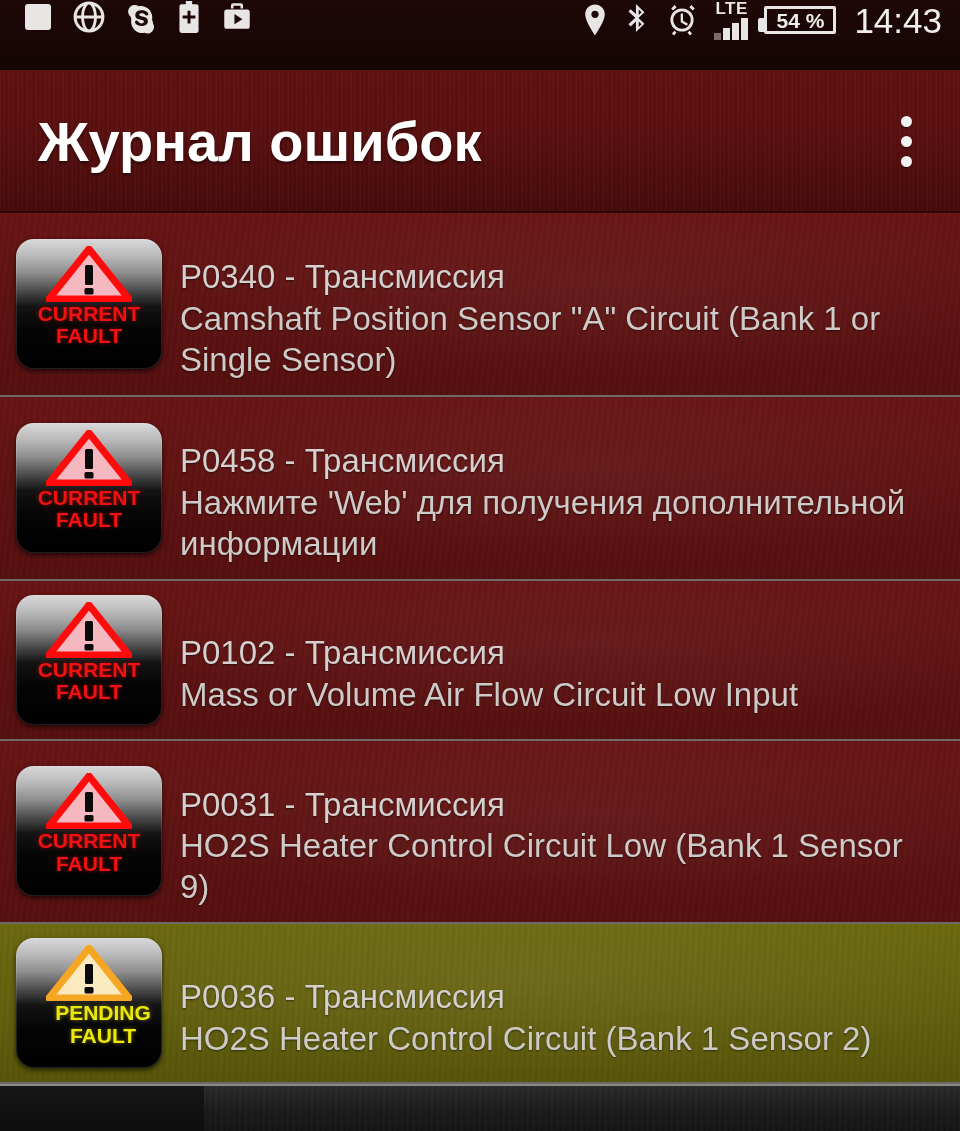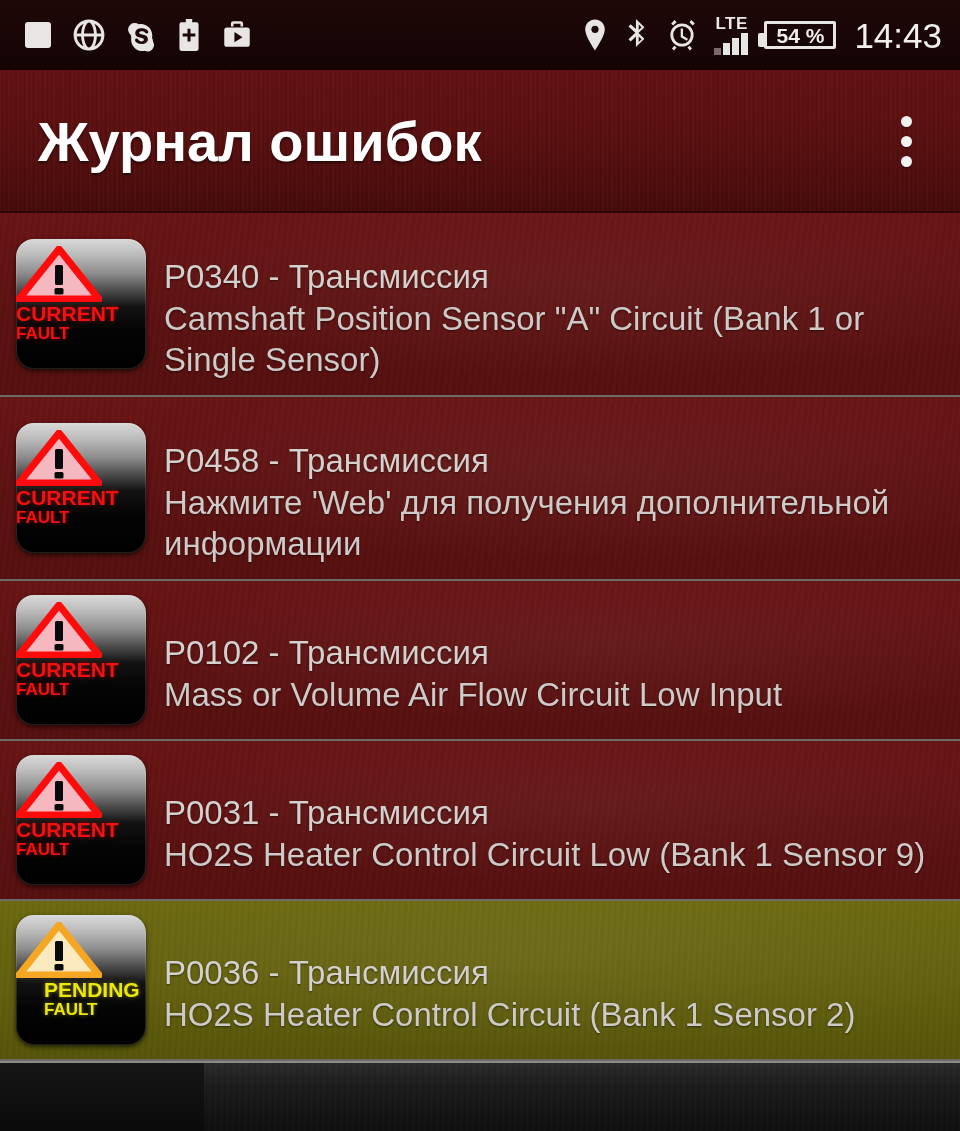--- a/index.html
+++ b/index.html
@@ -18,21 +18,21 @@
     overflow: hidden;
     background: #1b0505;
   }
 
   
   #statusbar {
     position: relative;
     height: 70px;
     background: linear-gradient(180deg, #1e0707 0%, #190606 55%, #140404 100%);
     display: flex;
-    align-items: center;
+    align-items: flex-start;
     box-sizing: border-box;
     padding: 0 18px 0 22px;
     overflow: hidden;
   }
   #statusbar .left {
     display: flex;
     align-items: center;
     gap: 18px;
     flex: 0 0 auto;
   }
@@ -222,53 +222,53 @@
     line-height: 1.24;
     font-weight: 400;
     text-shadow: 0 1px 2px rgba(0,0,0,0.5);
     margin-top: 2px;
   }
 
   
   .fault-icon {
     position: relative;
     flex: 0 0 auto;
-    width: 130px;
+    width: 146px;
     height: 130px;
     border-radius: 18px;
     background:
       linear-gradient(180deg,
         #d9d9d9 0%,
         #b9b9b9 13%,
         #8e8e8e 26%,
         #4a4a4a 40%,
         #131313 52%,
         #050505 70%,
         #000000 100%);
     box-shadow: 0 2px 5px rgba(0,0,0,0.65), inset 0 0 0 1px rgba(255,255,255,0.12);
     display: flex;
     flex-direction: column;
-    align-items: flex-start;
+    align-items: center;
     overflow: hidden;
   }
   .fault-icon .tri {
     margin-top: 7px;
     flex: 0 0 auto;
   }
   .fault-icon .lbl {
     font-size: 21px;
     font-weight: 700;
     line-height: 1.06;
     text-align: center;
     letter-spacing: 0px;
     margin-top: 1px;
     white-space: nowrap;
   }
   .fault-icon .lbl2 {
-    font-size: 17px;
+    font-size: 21px;
     font-weight: 700;
     line-height: 1.06;
     text-align: center;
     white-space: nowrap;
   }
   .fault-icon.red .lbl,
   .fault-icon.red .lbl2 { color: #f21111; text-shadow: 0 0 4px rgba(255,0,0,0.5); }
   .fault-icon.yellow .lbl,
   .fault-icon.yellow .lbl2 { color: #ece80c; text-shadow: 0 0 4px rgba(230,220,0,0.5); margin-left: 28px; }
 

